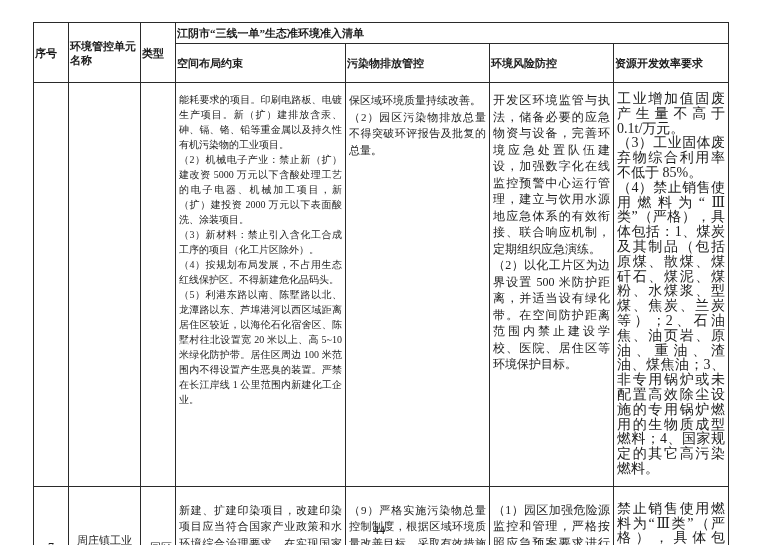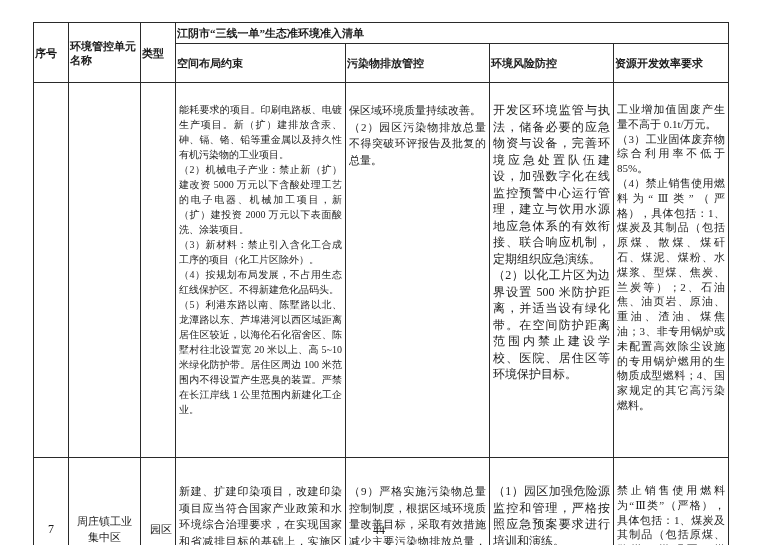--- a/index.html
+++ b/index.html
@@ -4,35 +4,35 @@
 <style>
   html,body { margin:0; padding:0; background:#ffffff; }
   .page {
     position:relative; width:758px; height:545px; background:#ffffff;
     font-family:"Liberation Serif","DejaVu Serif",serif; color:#1c1c1c; overflow:hidden;
   }
   table.doc {
     position:absolute; left:33px; top:22px; width:695px;
     border-collapse:collapse; table-layout:fixed;
   }
-  table.doc td { border:1px solid #2a2a2a; padding:19px 3px; vertical-align:top; }
+  table.doc td { border:1px solid #2a2a2a; padding:9px 3px; vertical-align:top; }
   .hc {
     font-weight:bold; vertical-align:middle !important;
     font-size:11px; line-height:14px; padding:2px 1px !important;
   }
   .title-cell { height:16px; }
   .sub-row td { height:34px; }
   .mid { text-align:center; vertical-align:middle !important; }
   .r1 td { height:336px; }
   .r7 td { height:102px; }
   .txt { white-space:pre-wrap; text-align:justify; overflow:hidden; }
   .c-sp { font-size:10px;   line-height:15px; }
   .c-po { font-size:11px;   line-height:16.5px;font-family:Liberation Serif, serif; }
   .c-ri { font-size:12px;   line-height:16.5px; }
-  .c-re { font-size:11px; line-height:14.8px; }
+  .c-re { font-size:14px; line-height:14.8px; }
   .clip { max-height:98px; overflow:hidden;margin-top:6px; }
   .num  { font-size:12px; }
   .unit { font-size:11px; line-height:16px; text-align:center; }
   .type { font-size:11px;text-align:right; }
   .page-number {
     position:absolute; left:0; right:0; top:523px; text-align:center;
     font-size:12px; color:#1c1c1c;
   }
 </style>
 </head>

